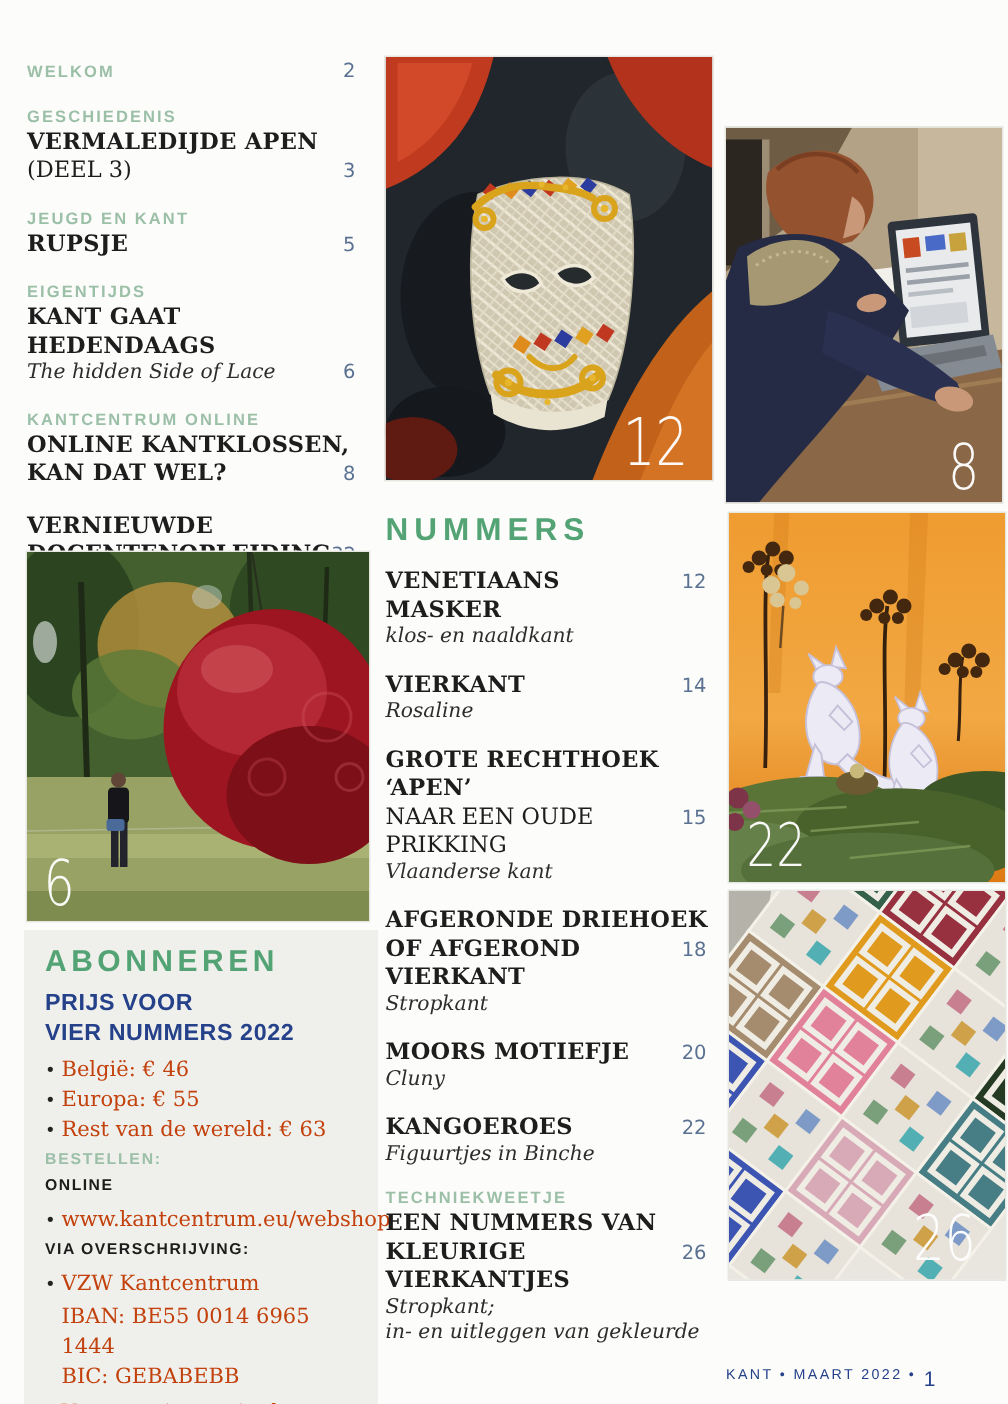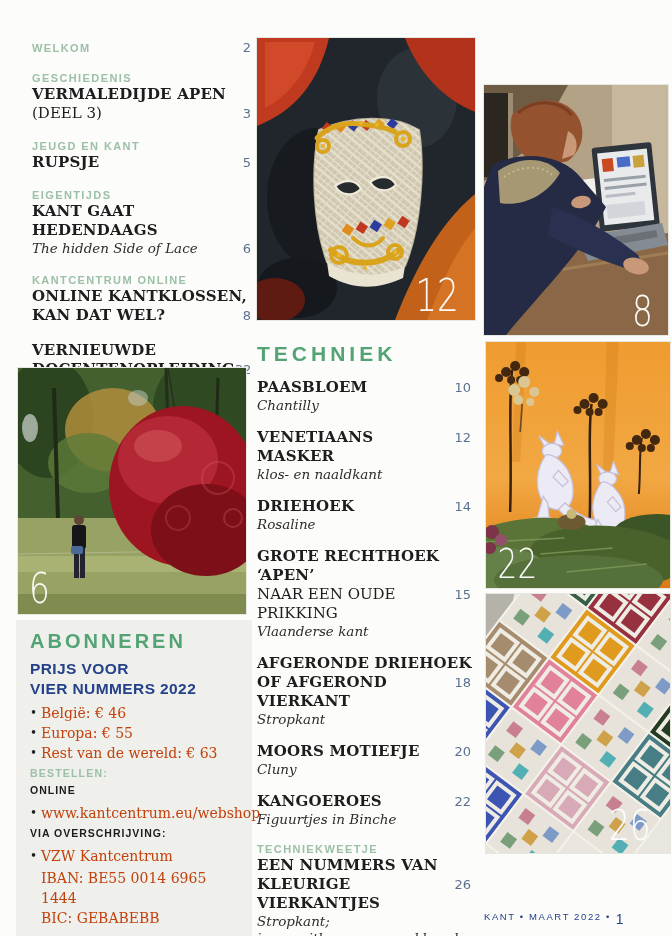--- a/index.html
+++ b/index.html
@@ -10,21 +10,21 @@
   
   .lbl{font-size:11px;font-weight:bold;letter-spacing:1.4px;color:#9bbfa7;line-height:14px;font-family:"Liberation Sans",sans-serif}
   .ttl{font-size:15px;font-weight:bold;font-family:"DejaVu Serif",serif;letter-spacing:.2px;color:#1d1d1d;line-height:19px}
   .ttl-light{font-size:15px;font-weight:normal;font-family:"DejaVu Serif",serif;color:#1d1d1d;line-height:19px}
   .sub{font-size:13.5px;font-style:italic;font-family:"DejaVu Serif",serif;color:#2d2d2d;line-height:17px}
   .num{font-size:13px;color:#5b7192;font-family:"DejaVu Sans",sans-serif}
   .row{display:flex;justify-content:space-between;align-items:baseline;padding-right:5px}
   .h-green{font-size:21px;font-weight:bold;letter-spacing:4px;color:#53a375;font-family:"Liberation Sans",sans-serif}
 
   
-  .col-left{position:absolute;left:32px;top:40px;width:224px}
+  .col-left{position:absolute;left:18px;top:40px;width:224px}
   .toc-entry{margin-bottom:16px}
   .col-mid{position:absolute;left:257px;top:38px;width:219px}
   .tech-heading{margin:22px 0 12px 0}
   .tech-entry{margin-bottom:14px}
 
   
   .photo{position:absolute;overflow:hidden;outline:1px solid #e7e7e1;background:#ddd}
   .photo svg{display:block}
   .photo-num{
     position:absolute;color:#fff;font-family:"DejaVu Sans",sans-serif;
@@ -236,41 +236,34 @@
           <circle cx="120" cy="87" r="2"></circle>
         <circle cx="108" cy="230" r="2"></circle>
       </g>
     </g>
   </svg>
   <span class="photo-num" style="right:10px;bottom:2px;font-size:44px">12</span>
 </div>
 
 <div class="col-mid">
   <div style="height:282px"></div>
-  <div class="h-green tech-heading">TECHNIEK</div>
-
-  <div class="tech-entry">
-    <div class="row">
-        <span class="ttl">PAASBLOEM</span>
-        <span class="num">10</span>
-      </div>
-    <div class="sub">Chantilly</div>
-  </div>
+  <div class="h-green tech-heading">NUMMERS</div>
+
 
   <div class="tech-entry">
     <div class="row">
         <span class="ttl">VENETIAANS MASKER</span>
         <span class="num">12</span>
       </div>
     <div class="sub">klos- en naaldkant</div>
   </div>
 
   <div class="tech-entry">
     <div class="row">
-        <span class="ttl">DRIEHOEK</span>
+        <span class="ttl">VIERKANT</span>
         <span class="num">14</span>
       </div>
     <div class="sub">Rosaline</div>
   </div>
 
   <div class="tech-entry">
     <div class="ttl">GROTE RECHTHOEK ‘APEN’</div>
     <div class="row">
         <span class="ttl-light">NAAR EEN OUDE PRIKKING</span>
         <span class="num">15</span>

